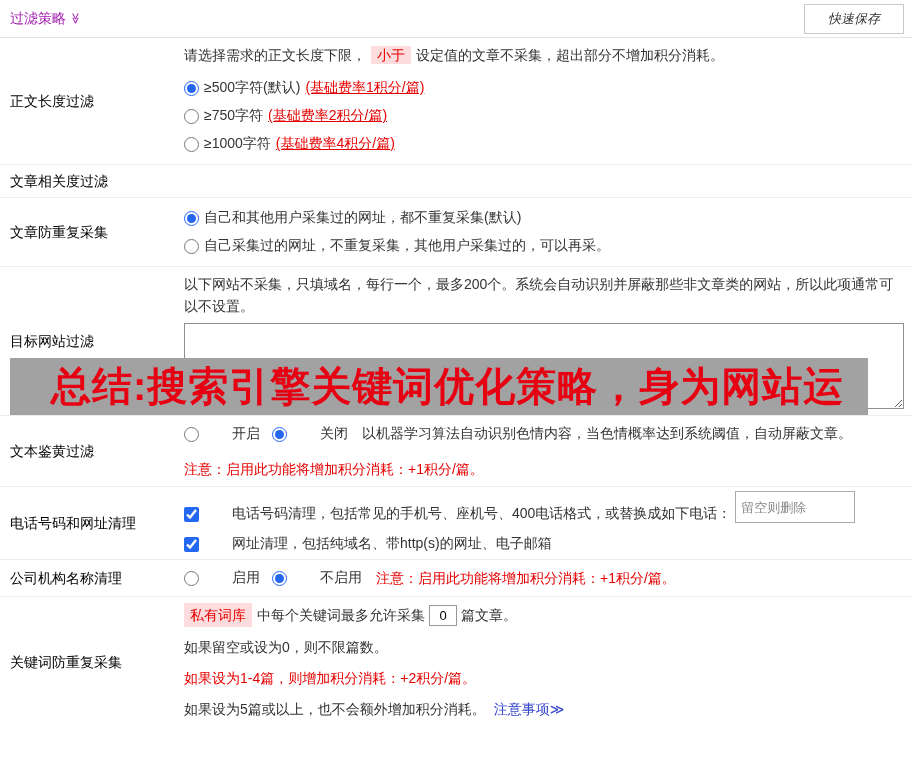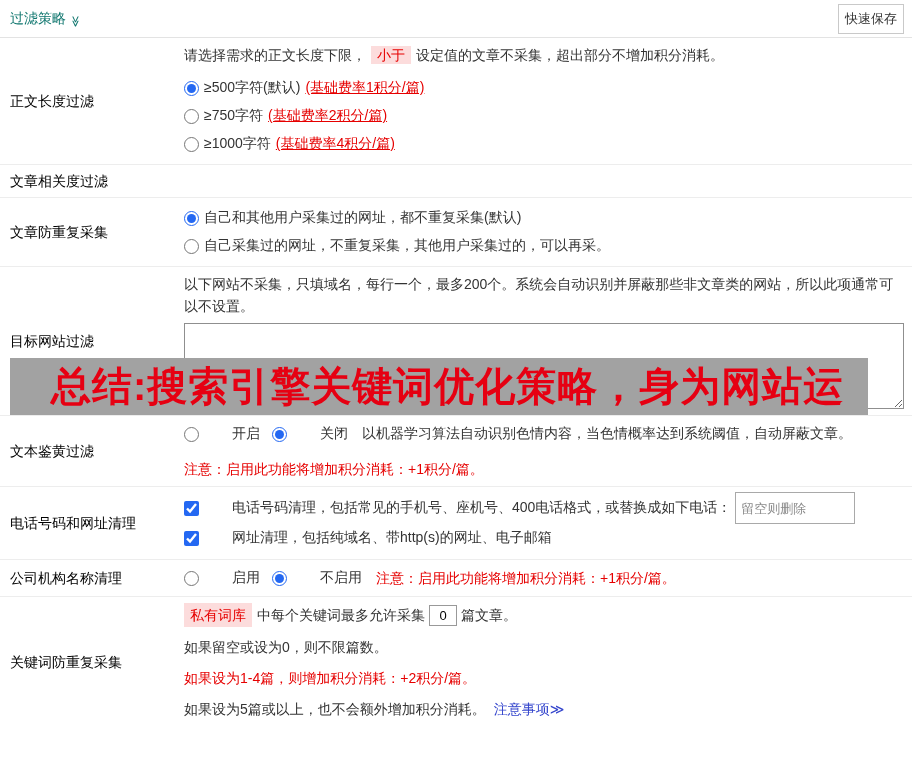--- a/index.html
+++ b/index.html
@@ -6,24 +6,24 @@
   html,body { background:#fff; }
   body {
     width:912px; height:768px; overflow:hidden;
     font-family:"Liberation Sans","DejaVu Sans",sans-serif;
     font-size:14px; color:#333;
   }
   .page { position:relative; width:912px; height:768px; background:#fff; }
 
   
   .topbar { height:38px; display:flex; align-items:center; padding:0 8px 0 10px; border-bottom:1px solid #e3e3e3; }
-  .page-title { color:#0f766e; font-size:14px; cursor:pointer; display:flex; align-items:flex-end; }
+  .page-title { color:#a21caf; font-size:14px; cursor:pointer; display:flex; align-items:flex-start; }
   .title-arrow { display:inline-block; transform:rotate(90deg); font-size:11px; margin-left:4px; margin-top:2px; }
   .save-btn { margin-left:auto; background:#fff; border:1px solid #c9c9c9; border-radius:0;
-              padding:5px 6px; font-size:13px; color:#333; cursor:pointer; font-family:inherit; }
+              padding:5px 23px; font-size:13px; color:#333; cursor:pointer; font-family:inherit;font-style:italic; }
 
   
   .row { display:flex; border-bottom:1px solid #ededed; }
   .label-cell { width:176px; flex:0 0 176px; padding:6px 6px 6px 10px; display:flex; align-items:center;
                 color:#000000; position:relative; z-index:3; line-height:20px;text-align:right; }
   .content-cell { flex:1; padding:6px 8px; min-width:0; }
 
   .intro-line { line-height:22px; margin-bottom:8px; }
   .hl { background:#fcdcdc; color:#e60000; padding:1px 6px; margin:0 5px; }
   .red { color:#e60000; }
@@ -36,21 +36,21 @@
   .opt .note { margin-left:5px; }
 
   .desc-line { line-height:22px; }
   .sites-textarea { display:block; width:100%; height:86px; margin-top:6px; border:1px solid #8f8f8f;
                     resize:both; font-family:inherit; font-size:14px; padding:4px; background:#fff; }
 
   .inline-line { display:flex; align-items:center; height:24px; flex-wrap:nowrap; }
   .desc-inline { margin-left:2px; white-space:nowrap; }
   .mt12 { margin-top:12px; }
 
-  .chk-line { display:flex; align-items:center; height:30px; }
+  .chk-line { display:flex; align-items:flex-end; height:30px; }
   .phone-input { width:120px; height:32px; border:1px solid #a9a9a9; padding:0 5px; font-size:13px;
                  font-family:inherit; margin-left:4px; color:#333; }
   .phone-input::placeholder { color:#8a8a8a; }
 
   .kw-line { display:flex; align-items:center; line-height:22px; margin-bottom:9px; flex-wrap:nowrap; }
   .kw-line:last-child { margin-bottom:0; }
   .count-input { width:28px; height:21px; border:1px solid #999; text-align:center; margin:0 4px;
                  font-family:inherit; font-size:13px; }
   .blue-link { color:#3344cc; margin-left:8px; cursor:pointer; text-decoration:none; }
 

